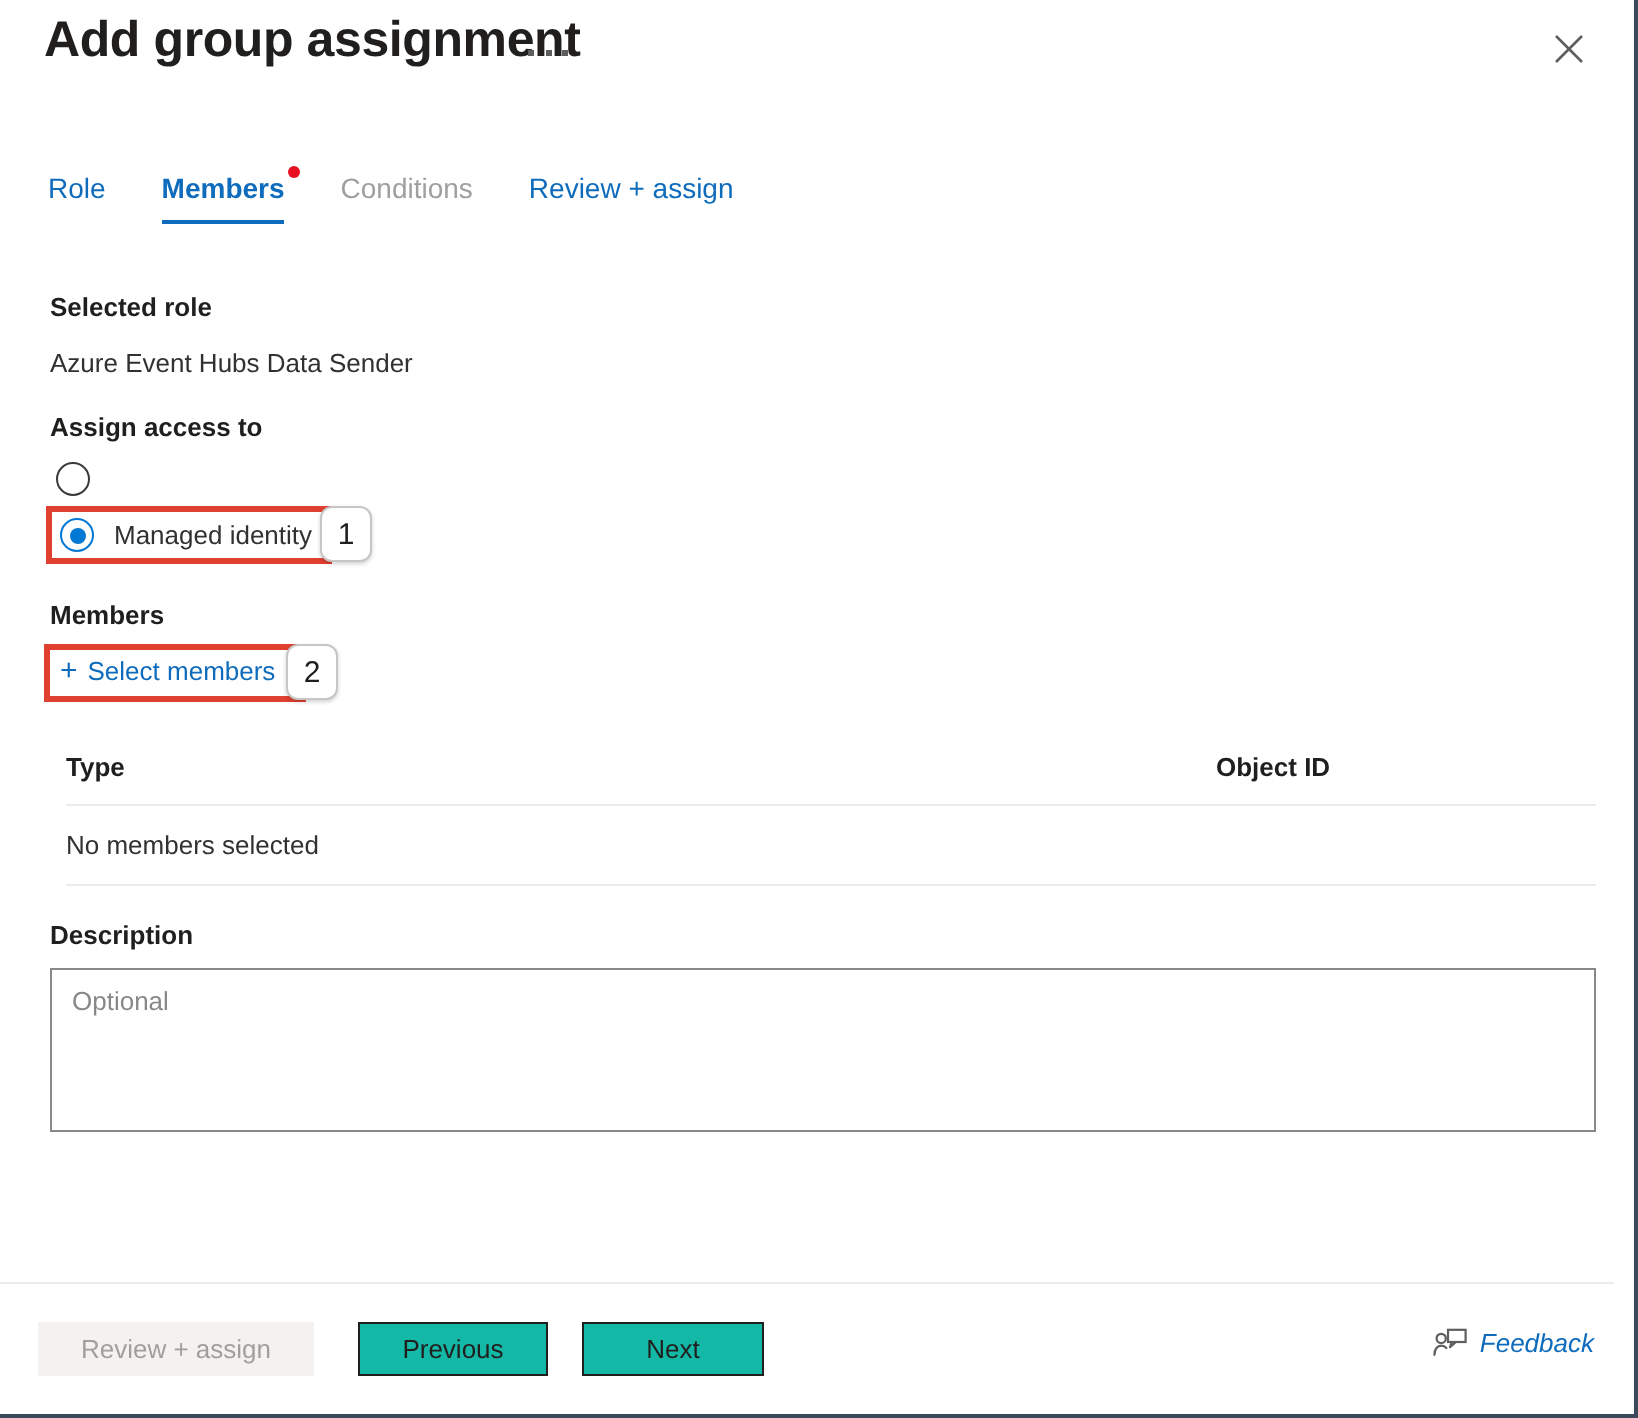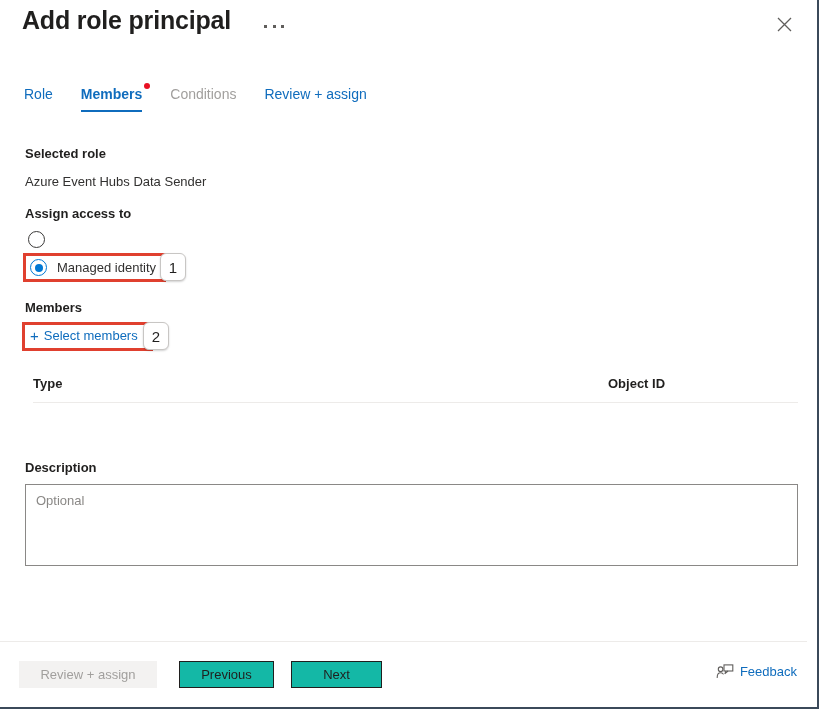--- a/index.html
+++ b/index.html
@@ -315,34 +315,35 @@
   #feedback-link {
     position: absolute;
     right: 10px;
     top: 22px;
     display: flex;
     align-items: center;
     font-size: 13px;
     color: #0f6cbd;
     cursor: pointer;
     white-space: nowrap;
+    font-style: italic;
   }
   #feedback-link .fb-icon {
     margin-right: 6px;
     display: flex;
     align-items: center;
   }
 </style>
 </head>
 <body>
 
 <div id="page">
 
   <div class="header">
-    <div class="page-title">Add role principal</div>
+    <div class="page-title">Add group assignment</div>
 
     <div class="more-icon">
       <i></i>
         <i></i>
         <i></i>
     </div>
 
     <div class="close-btn">
       <svg width="15" height="15" viewBox="0 0 15 15">
         <path d="M1,1 L14,14 M14,1 L1,14" stroke="#605e5c" stroke-width="1.3" fill="none"></path>
@@ -391,20 +392,23 @@
     <span>Select members</span>
   </div>
 
   <div class="annot-box" id="annot-box-2"></div>
   <div class="annot-badge" id="annot-badge-2">2</div>
 
   <div class="table">
     <div class="table-head">
       <div class="th col-type">Type</div>
       <div class="th col-object">Object ID</div>
+    </div>
+    <div class="table-row">
+      <div class="td">No members selected</div>
     </div>
   </div>
 
   <div class="section-label" id="lbl-description">Description</div>
   <textarea id="description-input" placeholder="Optional" style=""></textarea>
 
   <div class="footer-divider"></div>
   <div class="footer">
     <button class="btn primary-disabled" id="btn-review" disabled="">Review + assign</button>
     <button class="btn" id="btn-previous">Previous</button>

